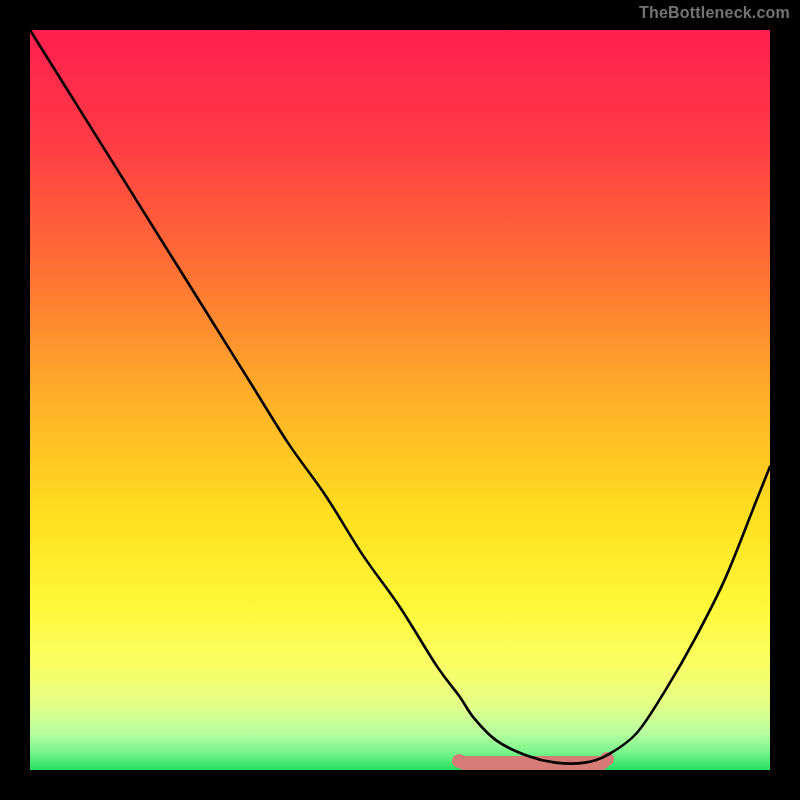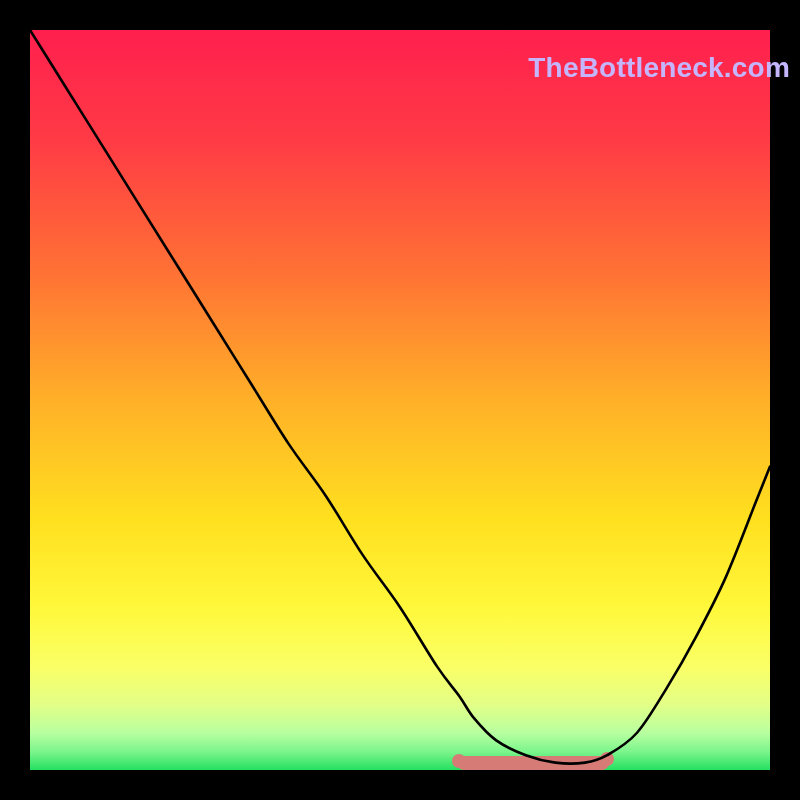--- a/index.html
+++ b/index.html
@@ -8,26 +8,25 @@
     position: relative;
     width: 800px;
     height: 800px;
     background: #000;
   }
   .watermark {
     position: absolute;
     top: 4px;
     right: 10px;
     font-family: Arial, Helvetica, sans-serif;
-    font-size: 28px;
+    font-size: 16px;
     font-weight: 600;
-    color: #c4b5fd;
+    color: #737373;
     letter-spacing: 0.2px;
     z-index: 10;
-    margin-top: 48px;
   }
   .plot {
     position: absolute;
     left: 30px;
     top: 30px;
     width: 740px;
     height: 740px;
     overflow: hidden;
   }
   .gradient {

